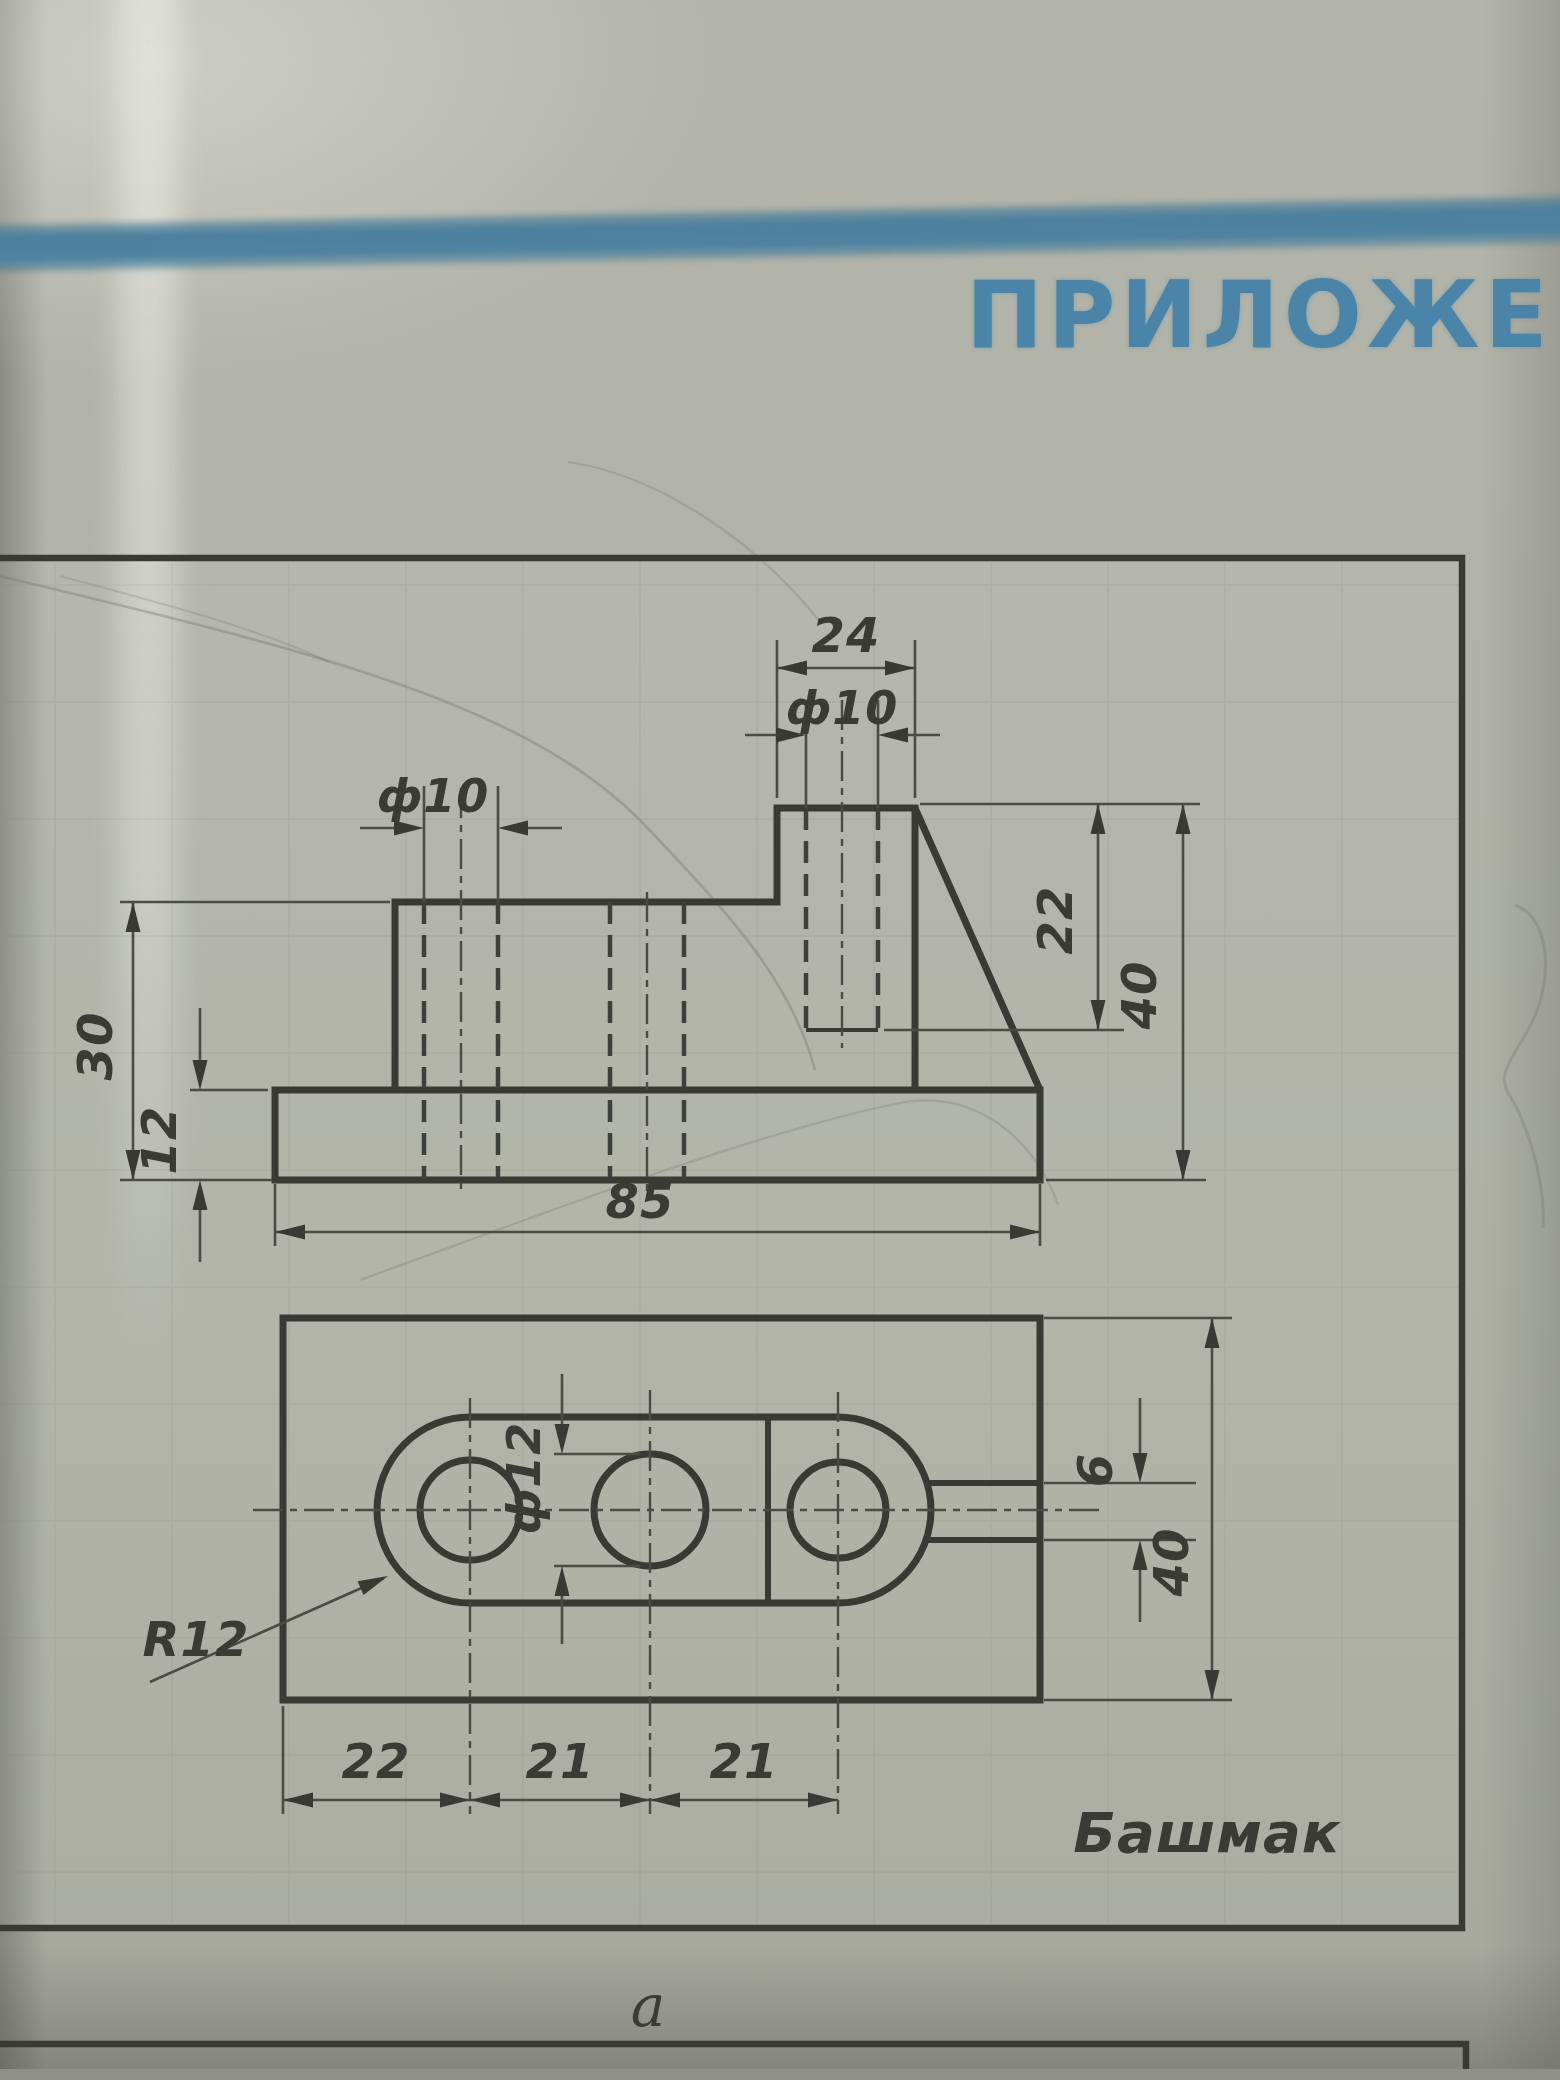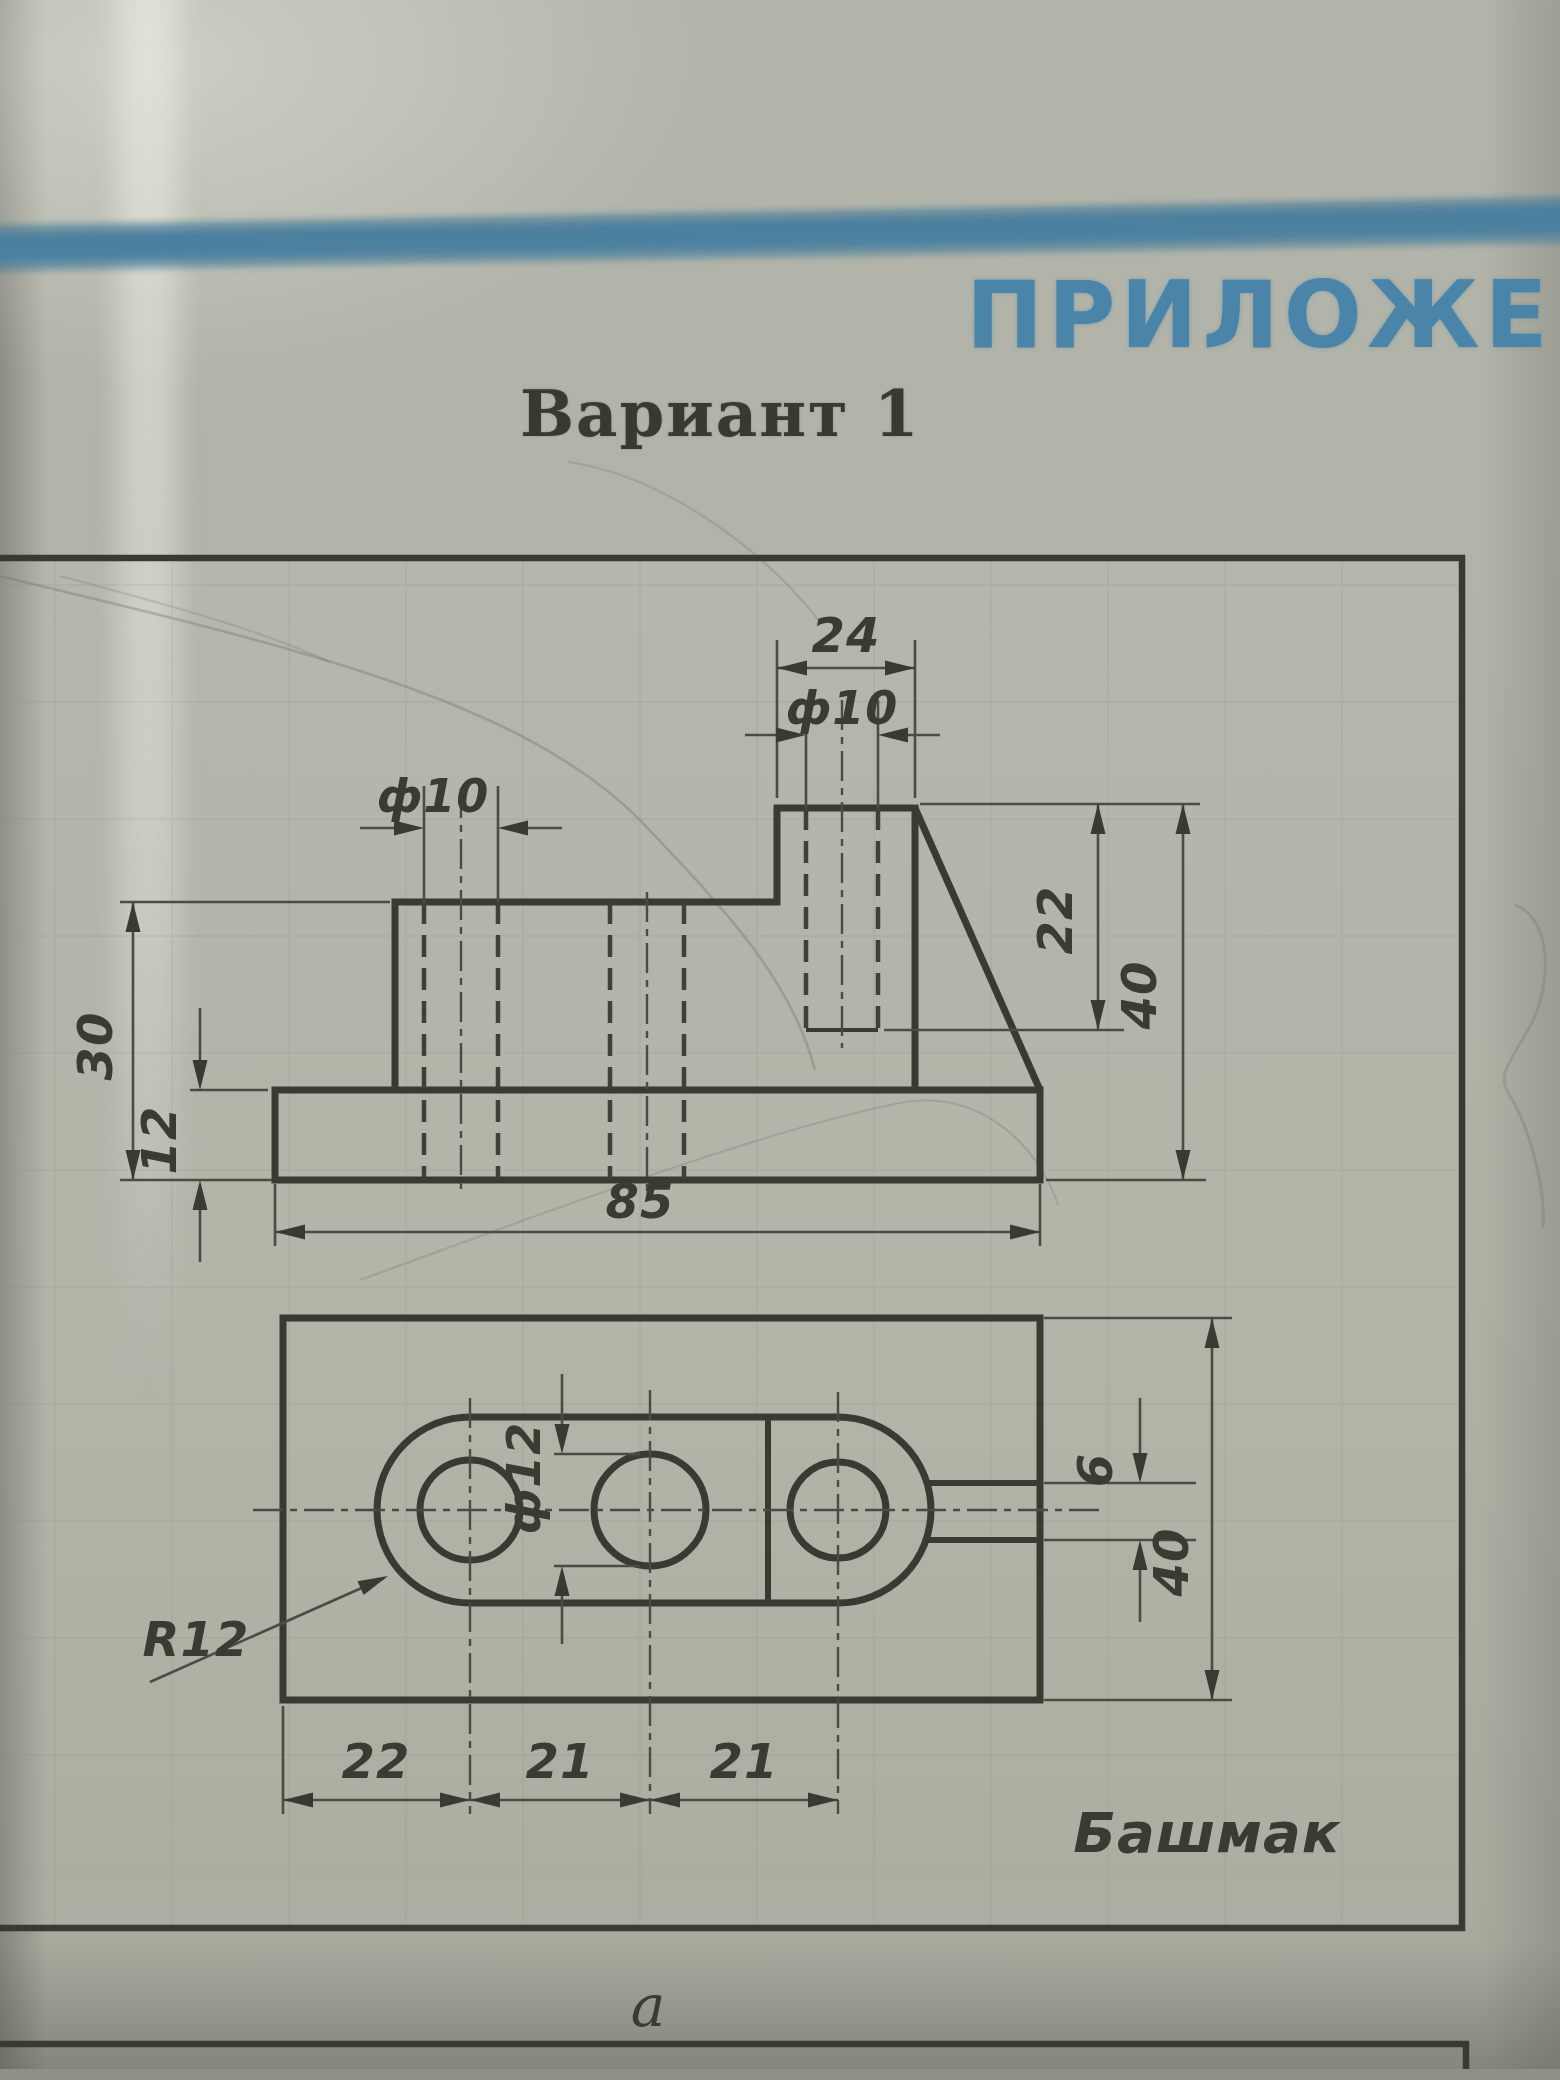--- a/index.html
+++ b/index.html
@@ -57,21 +57,20 @@
 <body>
 
 <div class="page">
 
   <div class="light-streak"></div>
 
   <div class="accent-bar"></div>
 
   <div class="appendix-header">ПРИЛОЖЕ</div>
 
-  <div class="variant-title">Вариант 1</div>
 
   <svg class="drawing" width="1560" height="2080" viewBox="0 0 1560 2080">
 
     <g>
       <rect x="0" y="558" width="1462" height="1370" fill="#ffffff" opacity="0.05"></rect>
       <path d="M55,562V1924M172,562V1924M289,562V1924M406,562V1924M523,562V1924M640,562V1924M757,562V1924M874,562V1924M991,562V1924M1108,562V1924M1225,562V1924M1342,562V1924M2,585H1460M2,702H1460M2,819H1460M2,936H1460M2,1053H1460M2,1170H1460M2,1287H1460M2,1404H1460M2,1521H1460M2,1638H1460M2,1755H1460M2,1872H1460" stroke="#82847a" stroke-width="1.5" opacity="0.14" fill="none"></path>
     </g>
 
     <g fill="none" stroke="#73756b">
       <path d="M-5,575 C300,648 520,700 640,820 C720,905 790,975 815,1070" stroke-width="2.6" opacity="0.38"></path>

